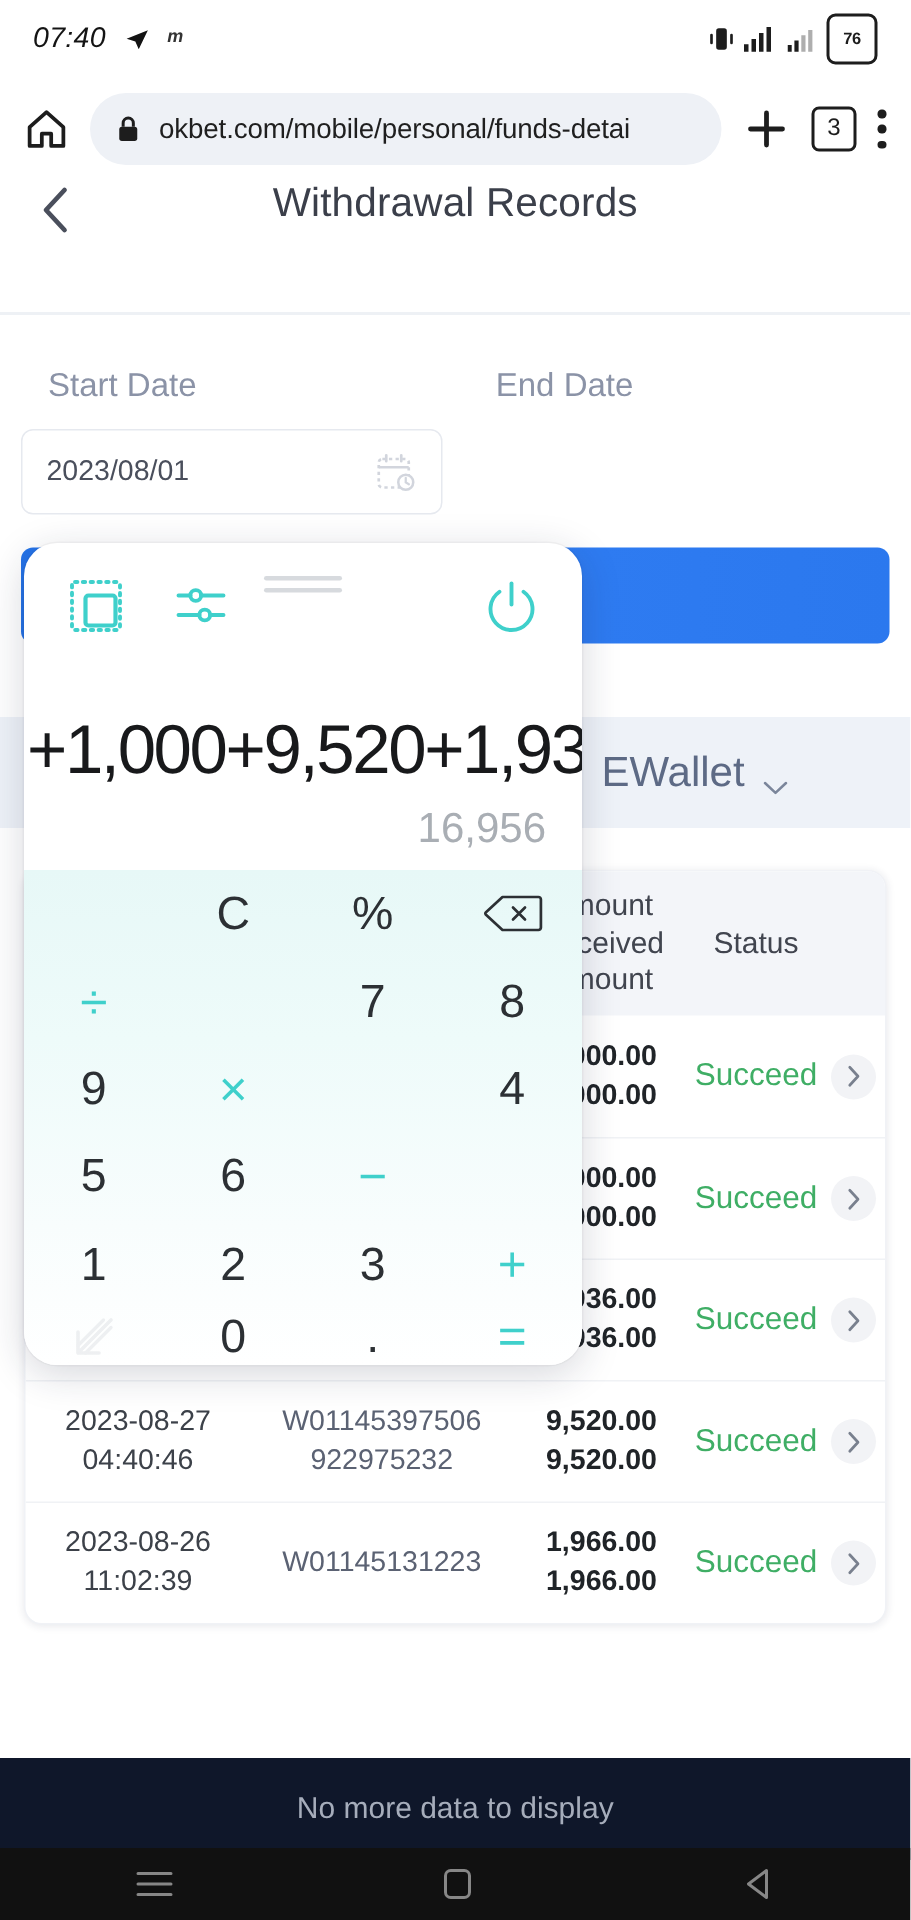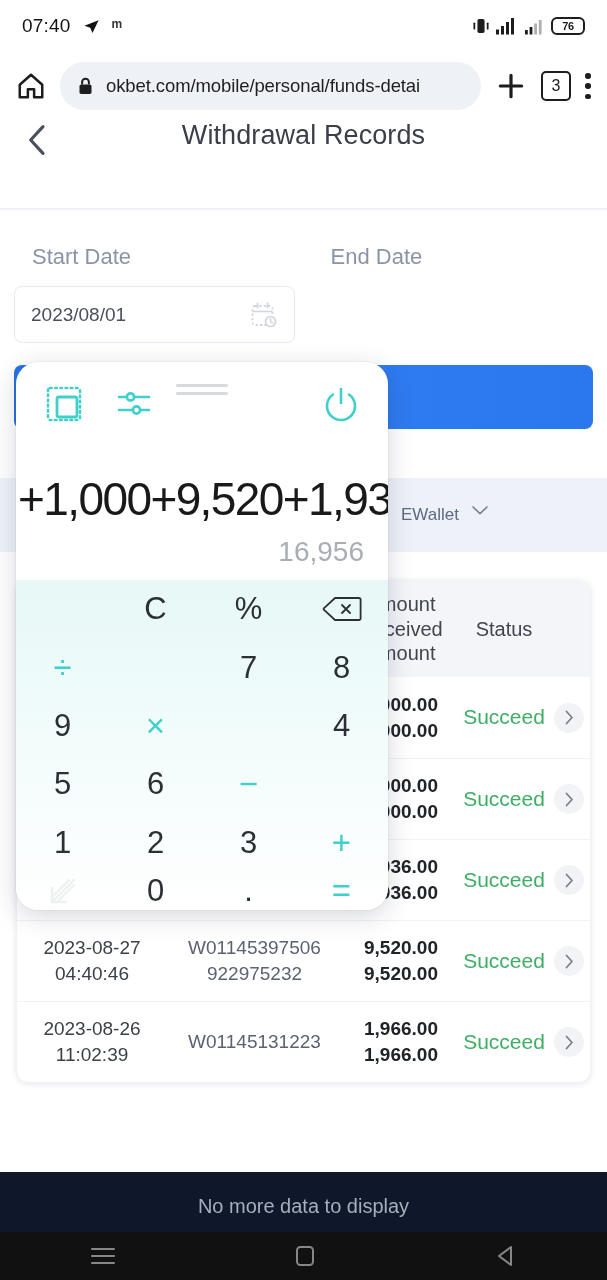--- a/index.html
+++ b/index.html
@@ -10,29 +10,29 @@
     overflow: hidden;
   }
   #root { position: relative; width: 607px; height: 1280px; background:#ffffff; }
 
   
   .statusbar {
     position:absolute; top:0; left:0; width:607px; height:52px;
     background:#ffffff; display:flex; align-items:center;
     padding: 0 22px; justify-content:space-between;
   }
-  .sb-left { display:flex; align-items:center; gap:12px; }
+  .sb-left { display:flex; align-items:center; gap:12px;font-style:italic; }
   .sb-time { font-size:19px; color:#141414; letter-spacing:0.2px; }
   .sb-loc { width:17px; height:17px; display:block; }
   .sb-m { font-size:12px; color:#333; font-weight:600; margin-top:-5px;}
   .sb-right { display:flex; align-items:center; gap:7px; }
   .sb-vib { width:16px; height:18px; display:block; }
   .sb-sig { display:block; }
   .sb-batt {
-    width:34px; height:18px; border:2px solid #1d1d1d; border-radius:6px;
+    width:34px; height:34px; border:2px solid #1d1d1d; border-radius:6px;
     display:flex; align-items:center; justify-content:center;
     font-size:11px; color:#1d1d1d; font-weight:600; letter-spacing:-0.3px;
   }
 
   
   .browserbar {
     position:absolute; top:52px; left:0; width:607px; height:68px;
     background:#ffffff; display:flex; align-items:center; padding:0 16px; gap:14px;
   }
   .home-icon { width:30px; height:30px; flex:0 0 auto; }
@@ -87,22 +87,22 @@
     background:linear-gradient(92deg,#2573e8 0%,#2f7cf2 55%,#2b78ee 100%);
     width:100%; border:none; cursor:pointer;
   }
 
   
   .walletstrip {
     position:absolute; top:478px; left:0; width:607px; height:74px;
     background:#eef2f8; display:flex; align-items:center; padding:0 16px;
   }
   .wallet-tab {
-    margin-left: 385px; display:flex; align-items:flex-start; gap:12px;
-    font-size:17px; color:#5d6a85;
+    margin-left: 385px; display:flex; align-items:flex-end; gap:12px;
+    font-size:28px; color:#5d6a85;
   }
   .chev-down { width:18px; height:11px; }
 
   
   .tablewrap {
     position:absolute; top:552px; left:0; width:607px; height:620px;
     background:#ffffff; padding: 28px 16px 0 16px;
   }
   .tablecard {
     background:#ffffff; border-radius:12px; overflow:hidden;

